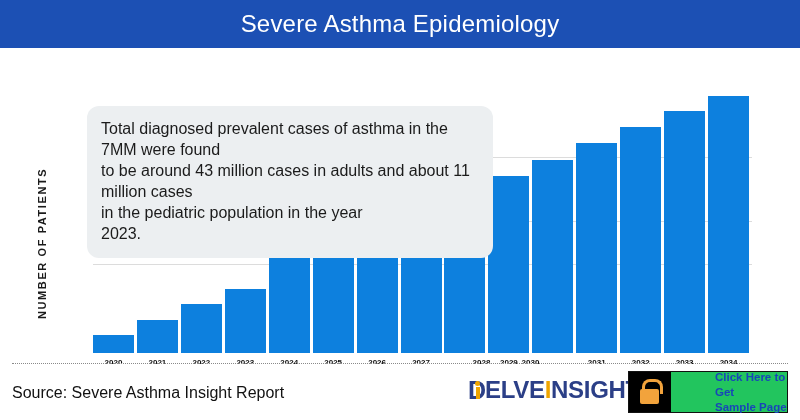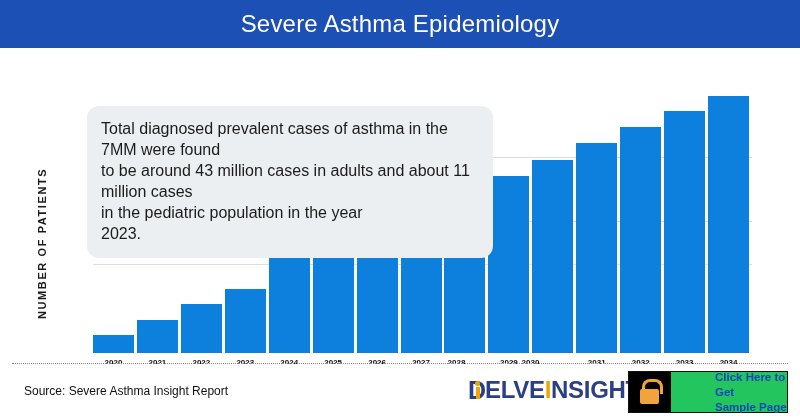--- a/index.html
+++ b/index.html
@@ -68,21 +68,21 @@
   .callout b{font-weight:normal;}
   
   .divider{
     position:absolute;left:12px;top:363px;width:776px;height:0;
     border-top:1px dotted #8a8a8a;
   }
   .footer{
     position:absolute;left:0;top:364px;width:800px;height:56px;background:#fff;
   }
   .source{
-    position:absolute;left:12px;top:20px;font-size:12px;color:#111111;margin-left:12px;
+    position:absolute;left:12px;top:20px;font-size:16px;color:#111111;
   }
   .logo{
     position:absolute;left:468px;top:13px;height:26px;
     display:flex;align-items:center;
   }
   .logo-mark{
     width:16px;height:24px;position:relative;margin-right:1px;
   }
   .logo-d{
     position:absolute;left:0;top:0;font-size:25px;font-weight:bold;
@@ -192,21 +192,21 @@
 
   <div class="xlabels">
       <div class="xlabel" style="left: 0px; width: 41px;">2020</div>
       <div class="xlabel" style="left: 43.9333px; width: 41px;">2021</div>
       <div class="xlabel" style="left: 87.8667px; width: 41px;">2022</div>
       <div class="xlabel" style="left: 131.8px; width: 41px;">2023</div>
       <div class="xlabel" style="left: 175.733px; width: 41px;">2024</div>
       <div class="xlabel" style="left: 219.667px; width: 41px;">2025</div>
       <div class="xlabel" style="left: 263.6px; width: 41px;">2026</div>
       <div class="xlabel" style="left: 307.533px; width: 41px;">2027</div>
-      <div class="xlabel" style="left: 343px; width: 41px;">2028</div>
+      <div class="xlabel" style="left: 368px; width: 41px;">2028</div>
       <div class="xlabel" style="left: 395.4px; width: 41px;">2029</div>
       <div class="xlabel" style="left: 417px; width: 41px; text-decoration: underline;">2030</div>
       <div class="xlabel" style="left: 483.267px; width: 41px;">2031</div>
       <div class="xlabel" style="left: 527.2px; width: 41px;">2032</div>
       <div class="xlabel" style="left: 571.133px; width: 41px;">2033</div>
       <div class="xlabel" style="left: 615.067px; width: 41px;">2034</div>
     </div>
 
   <div class="callout">
     <p><span>Total diagnosed prevalent cases of asthma in the 7MM were found</span><br>

